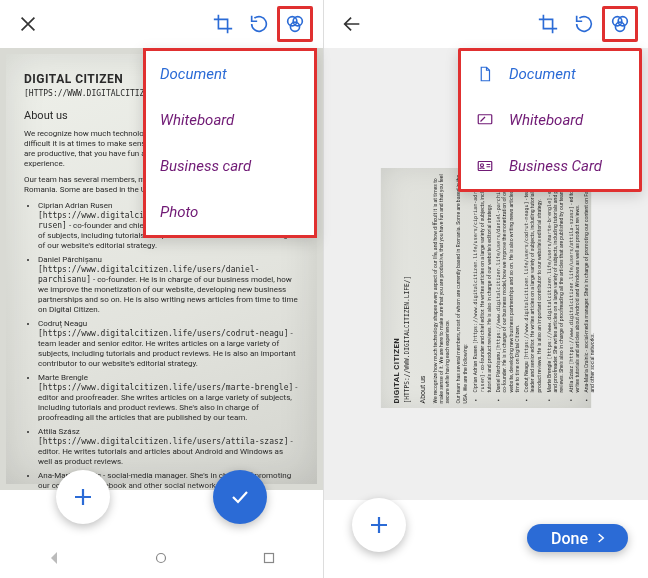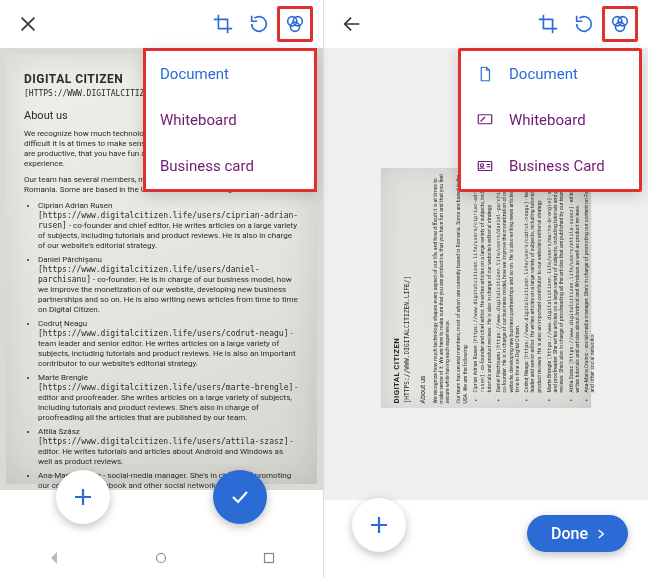--- a/index.html
+++ b/index.html
@@ -37,20 +37,21 @@
 
   
   .menu {
     position: absolute;
     top: 48px; right: 6px;
     width: 174px;
     background: #fff;
     border: 3px solid #e03030;
     box-shadow: 0 4px 14px rgba(0,0,0,0.15);
     z-index: 6;
+    font-style: italic;
   }
   .pane.right .menu { width: 184px; border-radius: 2px; }
   .menu-item {
     display: flex; align-items: center;
     height: 46px;
     padding: 0 14px;
     font-size: 15px;
     color: #701a75;
     cursor: pointer;
   }
@@ -122,21 +123,21 @@
   .fab.add { background:#fff; color:#2b6bd6; }
   .fab.confirm { background:#2b6bd6; color:#fff; }
   .fab svg { width:24px; height:24px; stroke: currentColor; fill:none; stroke-width:2.2; }
 
   .pane.left .fab.add { left: 56px; bottom: 54px; }
   .pane.left .fab.confirm { right: 56px; bottom: 54px; }
 
   .pane.right .fab.add { left: 28px; bottom: 26px; }
   .done-pill {
     position:absolute; right: 20px; bottom: 26px;
-    height: 37px; padding: 0 20px 0 24px;
+    height: 28px; padding: 0 20px 0 24px;
     border-radius: 22px;
     background:#2b6bd6; color:#fff;
     display:flex; align-items:center; gap:6px;
     font-size:16px; font-weight:500;
     box-shadow: 0 3px 10px rgba(0,0,0,0.25);
     cursor:pointer;
   }
   .done-pill svg { width:14px; height:14px; stroke:#fff; fill:none; stroke-width:2.4; }
 
   
@@ -181,20 +182,23 @@
 
   <div class="menu">
     <div class="menu-item selected">
       <span>Document</span>
     </div>
     <div class="menu-item">
       <span>Whiteboard</span>
     </div>
     <div class="menu-item">
       <span>Business card</span>
+    </div>
+    <div class="menu-item">
+      <span>Photo</span>
     </div>
   </div>
 
   <div class="doc-surface">
     <div class="doc-page">
       <h1>DIGITAL CITIZEN</h1>
       <div class="url">[HTTPS://WWW.DIGITALCITIZEN.LIFE/]</div>
       <h2>About us</h2>
       <p>We recognize how much technology shapes every aspect of our life, and how difficult it is at times to make sense of it. We are here to make sure that you are productive, that you have fun and that you feel secure while having each experience.</p>
       <p>Our team has several members, most of whom are currently based in Romania. Some are based in the USA. We are the following:</p>

